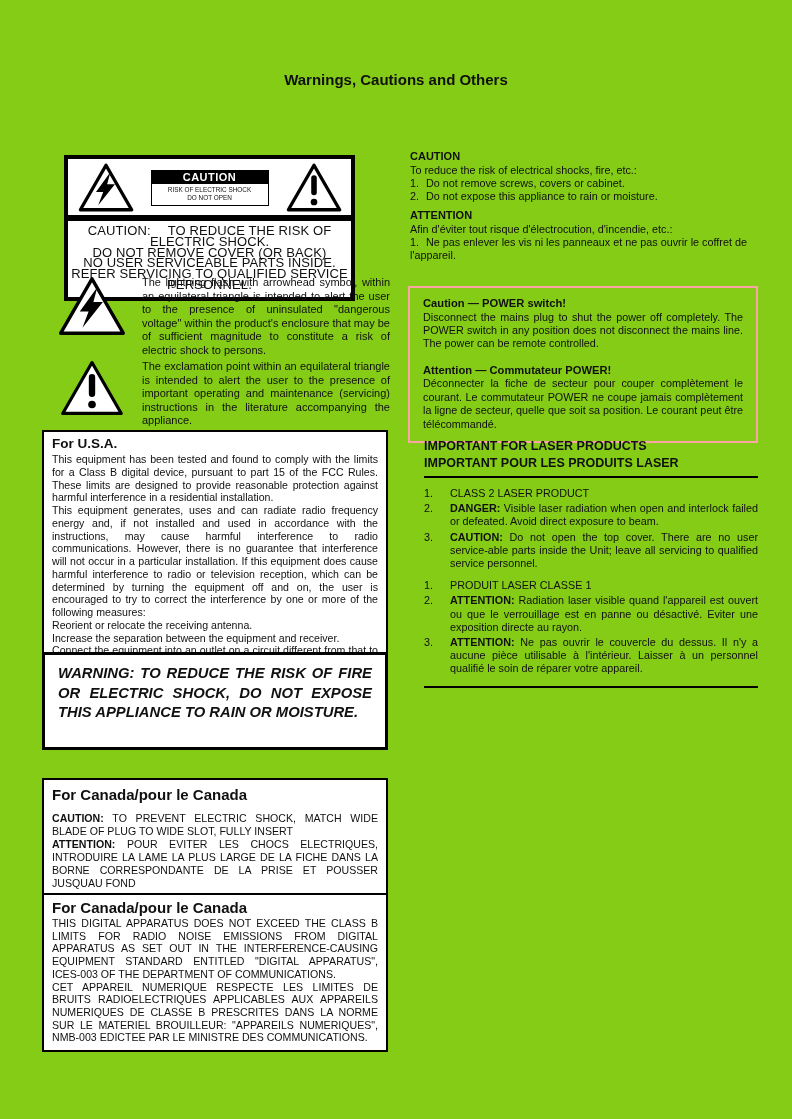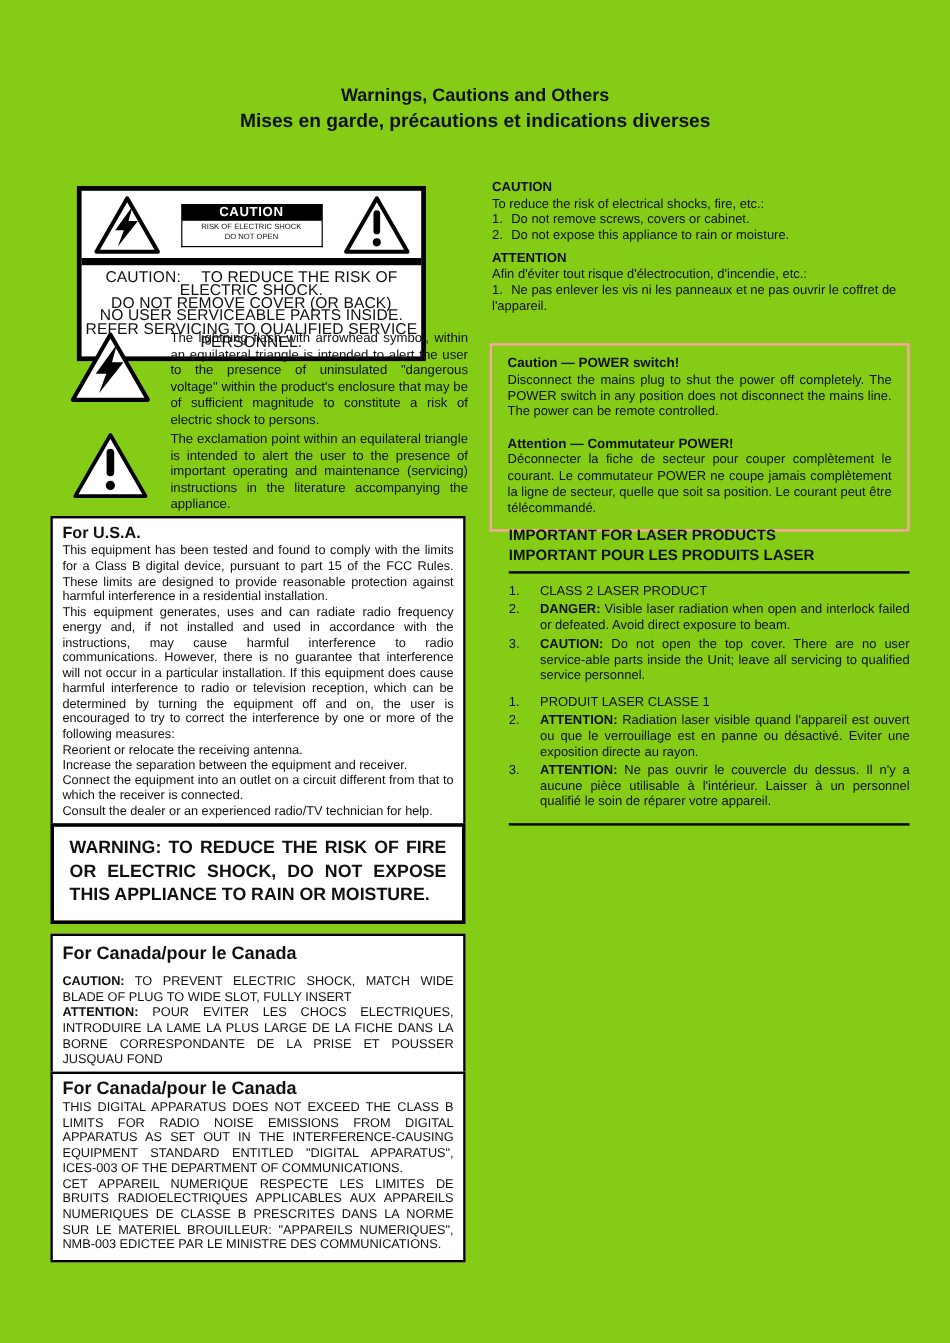--- a/index.html
+++ b/index.html
@@ -27,21 +27,21 @@
   #exclamation-row{top:360px;}
   .sym-icon{width:74px;display:flex;justify-content:center;align-items:flex-start;flex:none;}
   .sym-text{flex:1;text-align:justify;font-size:11px;line-height:13.6px;}
 
   
   .lbox{position:absolute;left:42px;width:346px;border:2px solid #000;box-sizing:border-box;background:#fff;}
   #usa-box{top:430px;padding:4px 8px 6px;}
   .box-title{font-size:13.5px;font-weight:bold;margin:0 0 2px;}
   #usa-box p{margin:0;text-align:justify;font-size:10.6px;line-height:12.75px;}
 
-  #warning-box{top:686px;border-width:3px;padding:9px 13px 10px;font-weight:bold;font-size:14.8px;line-height:19.5px;text-align:justify;}
+  #warning-box{top:652px;border-width:3px;padding:9px 13px 24px;font-weight:bold;font-size:14.8px;line-height:19.5px;text-align:justify;font-style:italic;}
 
   #canada-box-1{top:778px;padding:6px 8px 8px;}
   #canada-box-1 .box-title{font-size:15px;margin:0 0 9px;}
   #canada-box-1 p{margin:0;text-align:justify;font-size:10.6px;line-height:12.9px;}
 
   #canada-box-2{top:893px;padding:4px 8px 6px;}
   #canada-box-2 .box-title{font-size:15px;margin:0 0 1px;}
   #canada-box-2 p{margin:0;text-align:justify;font-size:10.6px;line-height:12.7px;}
 
   
@@ -68,21 +68,20 @@
 
   svg{display:block;}
 </style>
 </head>
 <body>
 
 <div id="page">
 
   <div id="title">
     <div class="t1">Warnings, Cautions and Others</div>
-    <div class="t2">Mises en garde, précautions et indications diverses</div>
   </div>
 
   <div id="caution-label">
     <div class="cl-top">
       <span>
         <svg width="56" height="49" viewBox="0 0 100 88">
           <polygon points="50,4 96,84 4,84" fill="#fff" stroke="#000" stroke-width="6" stroke-linejoin="round"></polygon>
           <polygon points="58,16 32,52 45,52 36,76 66,38 52,38" fill="#000"></polygon>
         </svg>
       </span>

